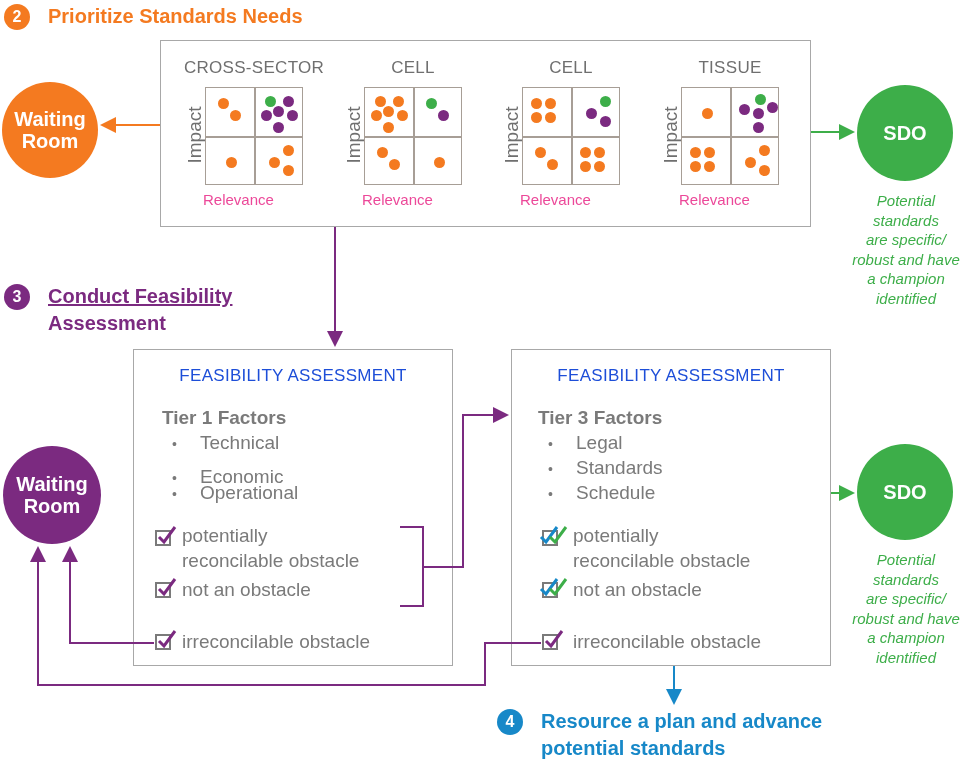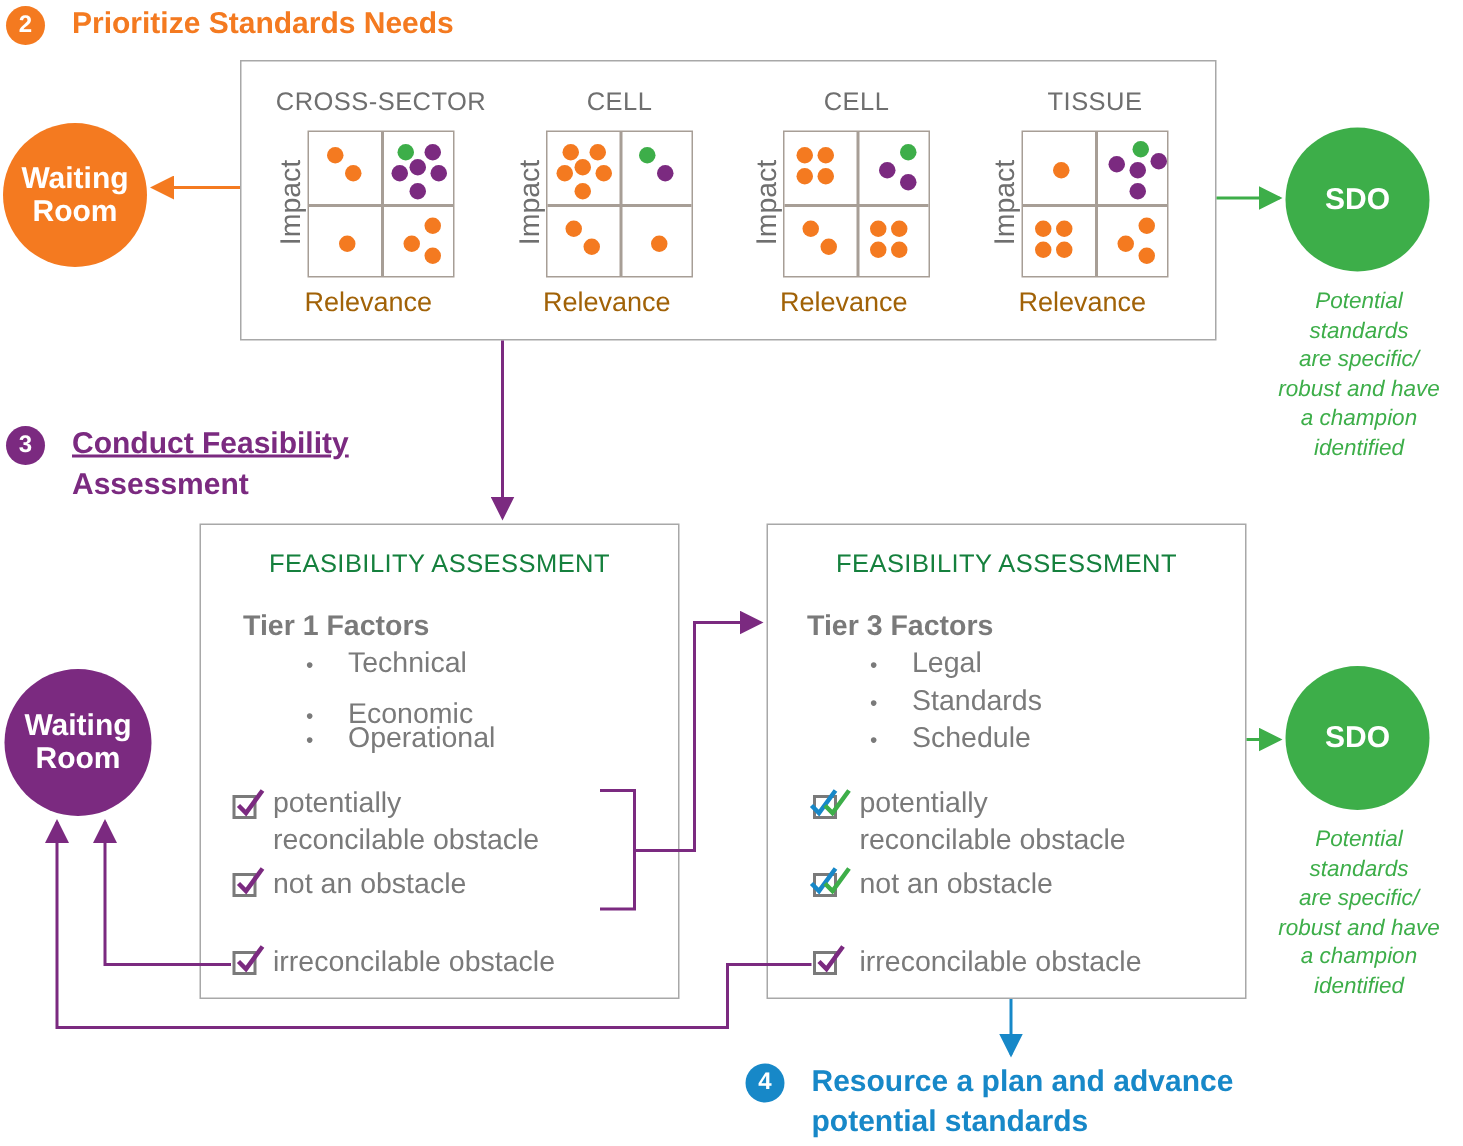--- a/index.html
+++ b/index.html
@@ -11,27 +11,27 @@
   .step-title { position:absolute; font-weight:bold; font-size:20px; line-height:26px; }
   .circle { position:absolute; border-radius:50%; color:#fff; font-weight:bold;
             display:flex; align-items:center; justify-content:center; text-align:center;
             line-height:22px; font-size:20px; }
   .box { position:absolute; border:1.5px solid #a8a8a8; background:#fff; box-sizing:border-box; }
   .mlabel { position:absolute; font-size:17px; color:#6f6f6f; text-align:center; letter-spacing:0.3px; }
   .grid { position:absolute; width:98px; height:98px; border:1.5px solid #a79e96; box-sizing:border-box; }
   .grid .vl { position:absolute; left:48px; top:0; width:1.5px; height:100%; background:#a79e96; }
   .grid .hl { position:absolute; top:48px; left:0; height:1.5px; width:100%; background:#a79e96; }
   .dot { position:absolute; width:11px; height:11px; border-radius:50%; }
-  .axis-x { position:absolute; font-size:18px; color:#a16207; }
+  .axis-x { position:absolute; font-size:15px; color:#ec4899; }
   .axis-y { position:absolute; font-size:19px; color:#6f6f6f; transform:rotate(-90deg); transform-origin:center; white-space:nowrap; }
   .note { position:absolute; width:140px; text-align:center; font-style:italic; font-size:15px;
           line-height:19.5px; color:#3dae49; }
-  .fa-title { position:absolute; left:0; width:100%; text-align:center; font-size:17px; color:#15803d; letter-spacing:0.3px; }
+  .fa-title { position:absolute; left:0; width:100%; text-align:center; font-size:17px; color:#1d4ed8; letter-spacing:0.3px; }
   .tier { position:absolute; font-weight:bold; font-size:19px; color:#7a7a7a; }
-  .factor { position:absolute; font-size:19px; color:#7a7a7a;margin-left:32px; }
+  .factor { position:absolute; font-size:19px; color:#7a7a7a; }
   .factor .b { display:inline-block; width:28px; font-size:14px; }
   .opt { position:absolute; font-size:19px; color:#7a7a7a; line-height:25px; }
   .cb { position:absolute; width:16px; height:16px; border:2px solid #7a7a7a; box-sizing:border-box; }
   svg.conn { position:absolute; left:0; top:0; pointer-events:none; }
 </style>
 </head>
 <body>
 
 <div class="step-num" style="left:4px;top:4px;background:#f47a20;">2</div>
 <div class="step-title" style="left:48px;top:3px;color:#f47a20;">Prioritize Standards Needs</div>

